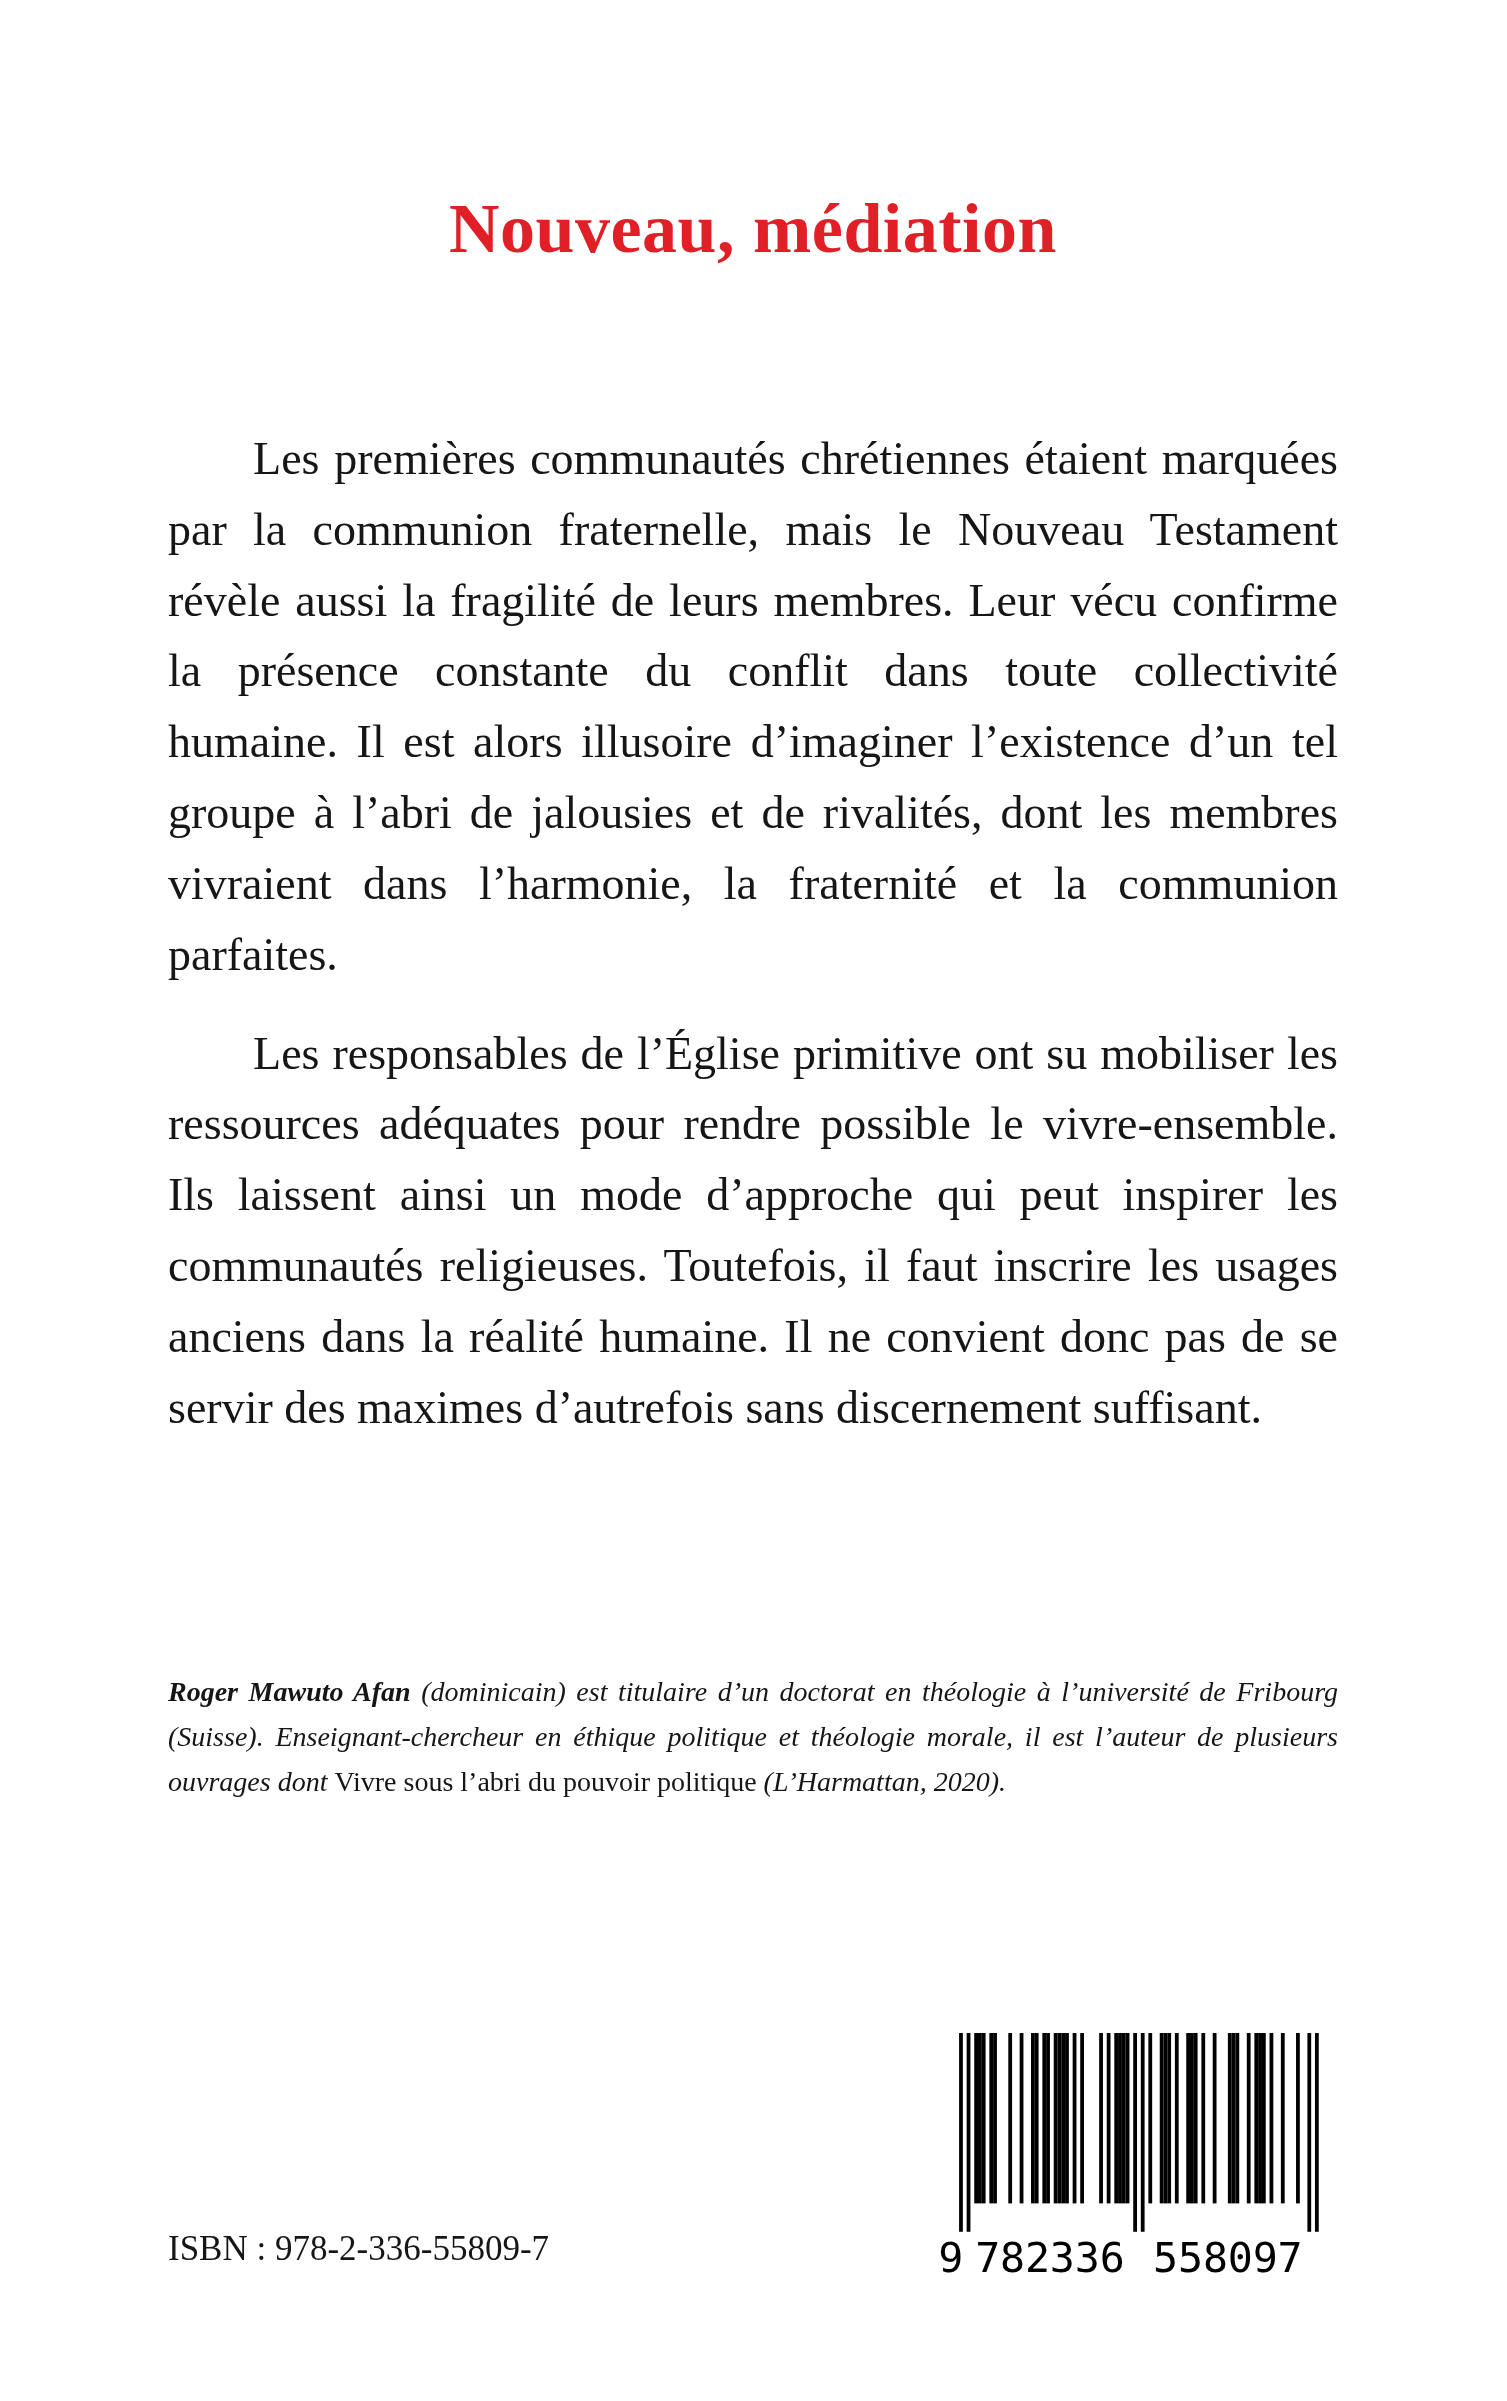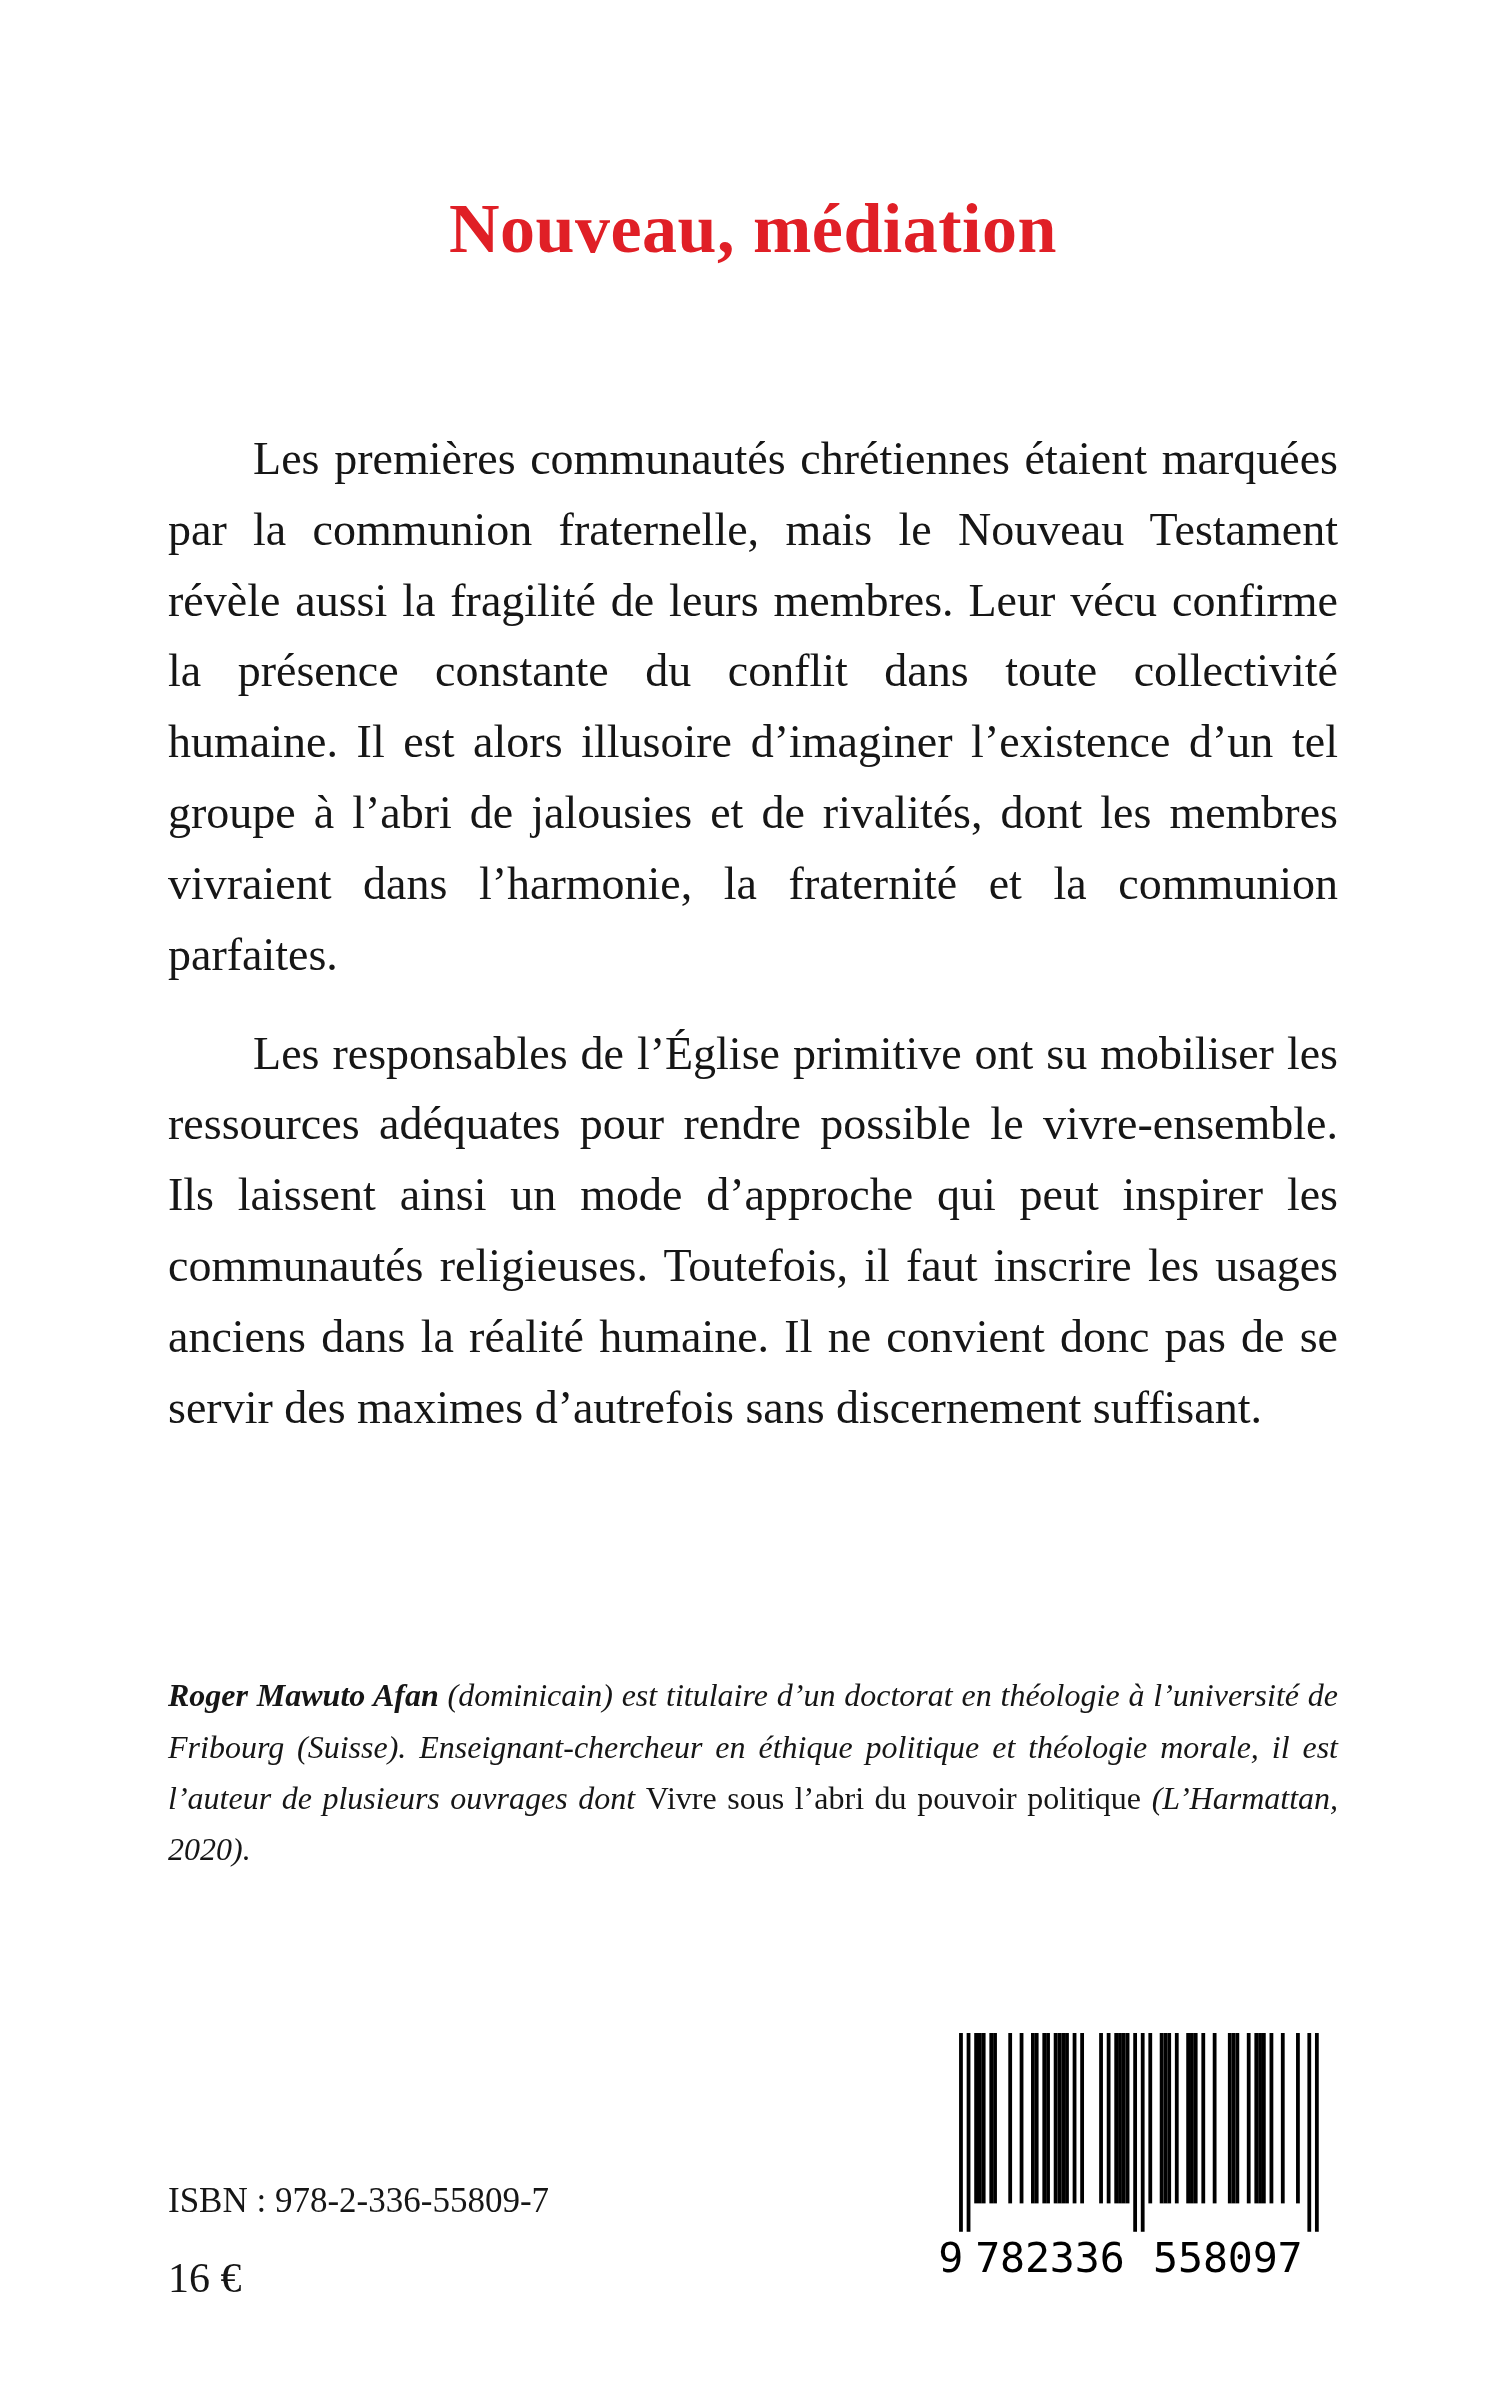--- a/index.html
+++ b/index.html
@@ -27,21 +27,21 @@
   }
   .synopsis p {
     font-size: 46px;
     line-height: 1.54;
     text-align: justify;
     text-indent: 1.85em;
     margin-bottom: 28px;
   }
   .bio {
     margin-top: 227px;
-    font-size: 32px;
+    font-size: 28px;
     line-height: 1.6;
     text-align: justify;
     font-style: italic;
   }
   .bio .author { font-weight: 700; }
   .bio .roman  { font-style: normal; }
   .bottom-left {
     position: absolute;
     left: 168px; bottom: 100px;
   }
@@ -70,21 +70,20 @@
       <p>Les premières communautés chrétiennes étaient marquées par la communion fraternelle, mais le Nouveau Testament révèle aussi la fragilité de leurs membres. Leur vécu confirme la présence constante du conflit dans toute collectivité humaine. Il est alors illusoire d’imaginer l’existence d’un tel groupe à l’abri de jalousies et de rivalités, dont les membres vivraient dans l’harmonie, la fraternité et la communion parfaites.</p>
       <p>Les responsables de l’Église primitive ont su mobiliser les ressources adéquates pour rendre possible le vivre-ensemble. Ils laissent ainsi un mode d’approche qui peut inspirer les communautés religieuses. Toutefois, il faut inscrire les usages anciens dans la réalité humaine. Il ne convient donc pas de se servir des maximes d’autrefois sans discernement suffisant.</p>
     </div>
 
     <p class="bio"><span class="author">Roger Mawuto Afan</span><span> (dominicain) est titulaire d’un doctorat en théologie à l’université de Fribourg (Suisse). Enseignant-chercheur en éthique politique et théologie morale, il est l’auteur de plusieurs ouvrages dont </span><span class="roman">Vivre sous l’abri du pouvoir politique</span><span> (L’Harmattan, 2020).</span></p>
 
   </div>
 
   <div class="bottom-left">
     <div class="isbn">ISBN : 978-2-336-55809-7</div>
-    <div class="price">16 €</div>
   </div>
 
   <div class="barcode"><svg xmlns="http://www.w3.org/2000/svg" width="407" height="248" viewBox="0 0 430 262">
         <rect width="430" height="262" fill="#fff"></rect>
         <rect x="36" y="0" width="4" height="210" fill="#000"></rect>
         <rect x="44" y="0" width="4" height="210" fill="#000"></rect>
         <rect x="52" y="0" width="4" height="180" fill="#000"></rect>
         <rect x="56" y="0" width="4" height="180" fill="#000"></rect>
         <rect x="60" y="0" width="4" height="180" fill="#000"></rect>
         <rect x="68" y="0" width="4" height="180" fill="#000"></rect>

